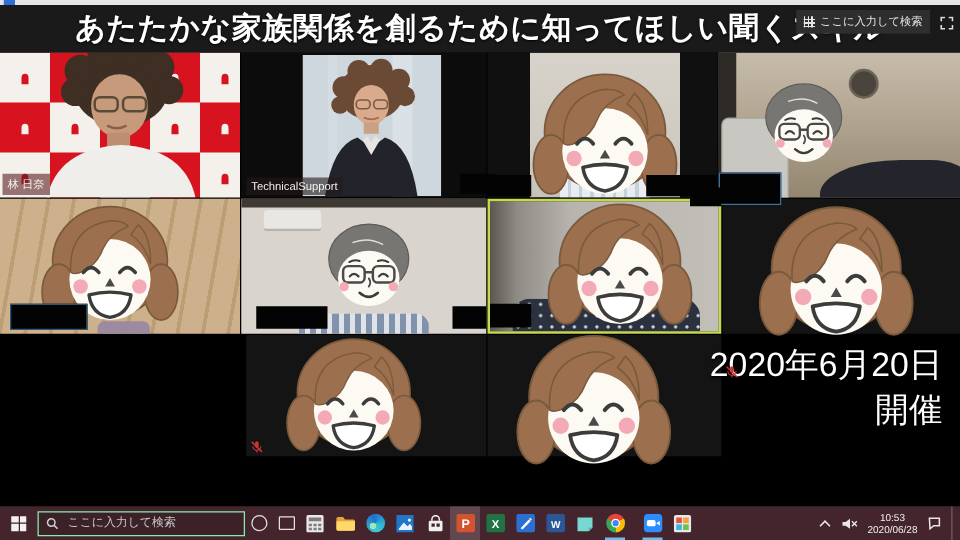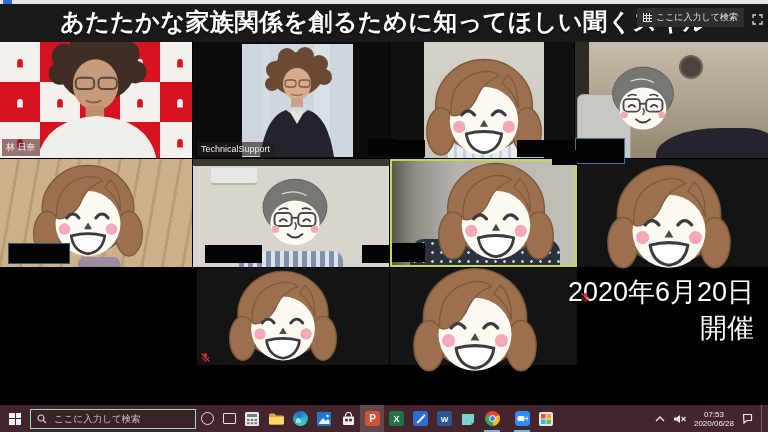--- a/index.html
+++ b/index.html
@@ -566,21 +566,21 @@
 
     <div class="tray">
       <svg width="10" height="8" viewBox="0 0 10 8">
           <path d="M1 6 L5 2 L9 6" stroke="#e8e8e8" fill="none" stroke-width="1.3"></path>
         </svg>
       <svg width="13" height="10" viewBox="0 0 13 10">
           <path d="M1 3.5 h2.5 L7 1 v8 L3.5 6.5 H1 Z" fill="#e8e8e8"></path>
           <path d="M8.5 3 l4 4 M12.5 3 l-4 4" stroke="#e8e8e8" stroke-width="1.1"></path>
         </svg>
       <div class="clockblk">
-        <div>07:53</div>
+        <div>10:53</div>
         <div>2020/06/28</div>
       </div>
       <svg width="11" height="11" viewBox="0 0 11 11">
           <path d="M1.5 1.5 h8 v6 h-4.5 l-3 2.5 Z" fill="none" stroke="#e8e8e8" stroke-width="1.2"></path>
         </svg>
       <span class="show-desktop"></span>
     </div>
   </div>
 
 </div>

